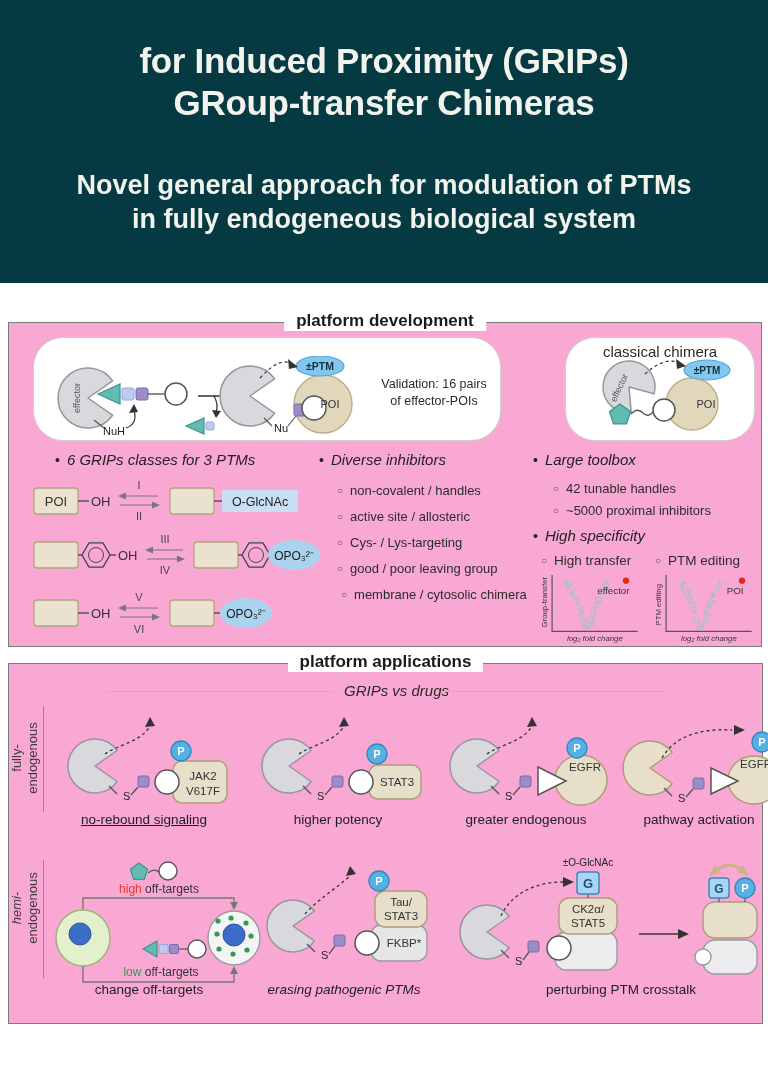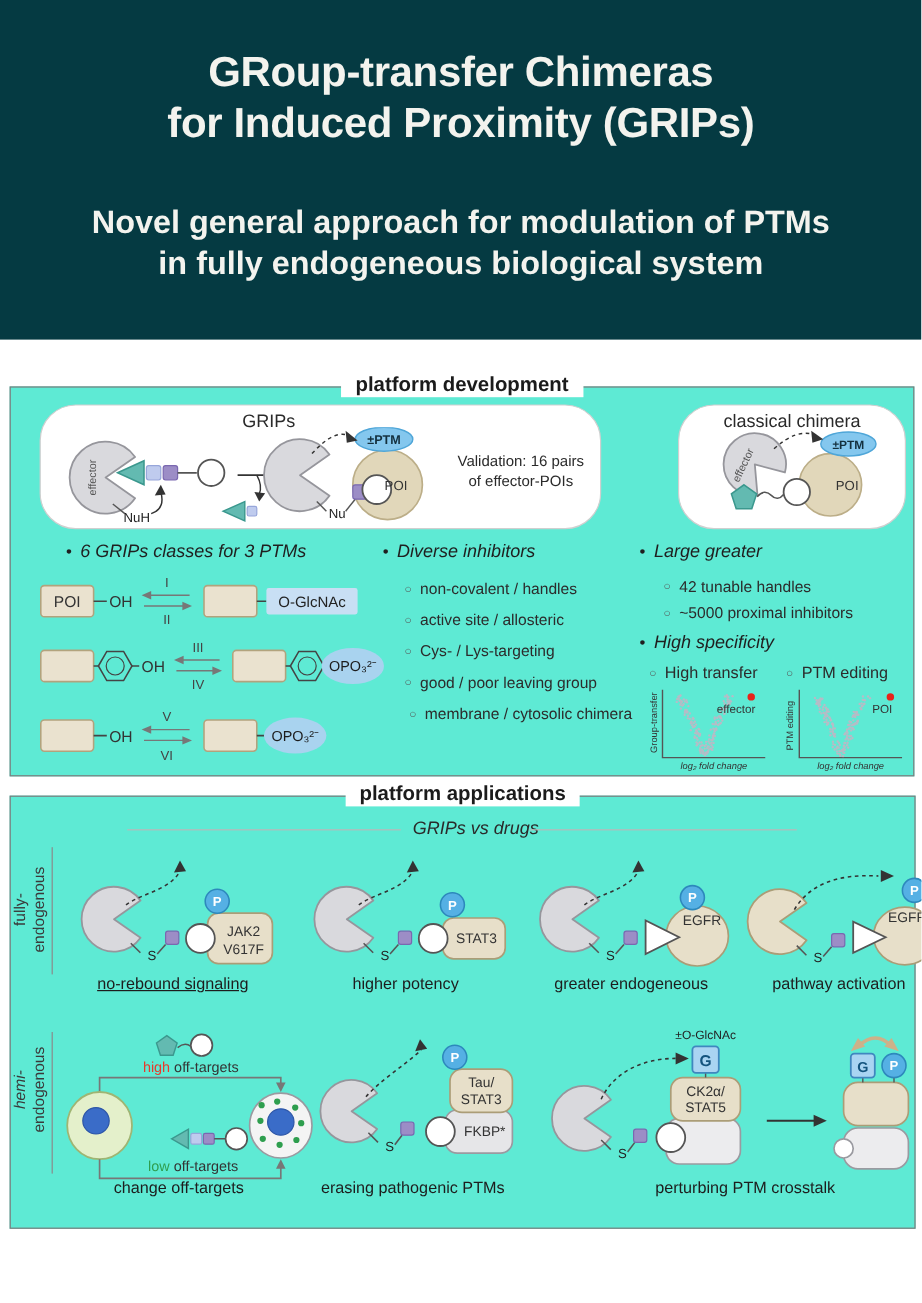--- a/index.html
+++ b/index.html
@@ -6,21 +6,21 @@
   #page{position:relative;width:768px;height:1086px;background:#fff;overflow:hidden;
         font-family:"Liberation Sans",sans-serif;color:#222;}
   .abs{position:absolute;}
   
   .hdr{left:0;top:0;width:768px;height:283px;background:#053a42;}
   .hdr-title{left:0;top:40px;width:768px;text-align:center;color:#f3f3ee;
              font-size:35px;font-weight:bold;line-height:42px;letter-spacing:-0.3px;}
   .hdr-sub{left:0;top:168px;width:768px;text-align:center;color:#f3f3ee;
            font-size:27px;font-weight:bold;line-height:34px;}
   
-  .panel{border:1.6px solid #7b7b7b;background:#5eead4;}
+  .panel{border:1.6px solid #7b7b7b;background:#f9a8d4;}
   .legend{position:absolute;top:-12px;left:50%;transform:translateX(-50%);
           background:#fff;padding:0 12px;font-weight:bold;font-size:17px;
           color:#1b1b1b;white-space:nowrap;}
   .rbox{border:1.3px solid #cfcfcf;border-radius:30px;background:#fff;}
   .rbox-title{font-size:15px;color:#2a2a2a;text-align:center;}
   .note{font-size:12.5px;line-height:17px;color:#2a2a2a;text-align:center;}
   
   .bullet{display:flex;gap:7px;font-size:15px;font-style:italic;font-weight:500;
           color:#1f1f1f;align-items:baseline;white-space:nowrap;}
   .bullet .b{font-style:normal;font-size:14px;}
@@ -36,34 +36,33 @@
   .vline{width:1.4px;background:#8a8a8a;}
   svg text{font-family:"Liberation Sans",sans-serif;}
 </style>
 </head>
 <body>
 
 <div id="page">
 
   <div class="abs hdr">
     <div class="abs hdr-title">
+      <div>for Induced Proximity (GRIPs)</div>
       <div>GRoup-transfer Chimeras</div>
-      <div>for Induced Proximity (GRIPs)</div>
     </div>
     <div class="abs hdr-sub">
       <div>Novel general approach for modulation of PTMs</div>
       <div>in fully endogeneous biological system</div>
     </div>
   </div>
 
   <div class="abs panel" style="left:8px;top:322px;width:752px;height:323px;">
     <div class="legend">platform development</div>
 
     <div class="abs rbox" style="left:24px;top:14px;width:466px;height:102px;">
-      <div class="abs rbox-title" style="left:0;top:5px;width:380px;">GRIPs</div>
       <div class="abs note" style="left:338px;top:38px;width:124px;">
         <div>Validation: 16 pairs</div>
         <div>of effector-POIs</div>
       </div>
       <svg class="abs" style="left:4px;top:18px;" width="340" height="84" viewBox="0 0 340 84">
 
         <g transform="translate(50,42)">
           <path d="M0,0 L24.57,-17.21 A30,30 0 1 0 24.57,17.21 Z" fill="#d9d9dd" stroke="#96969c" stroke-width="1.5" stroke-linejoin="round"></path>
         </g>
         <text transform="translate(42,42) rotate(-90)" text-anchor="middle" font-size="9" fill="#555">effector</text>
@@ -204,21 +203,21 @@
         <span class="sb">○</span>
         <span>good / poor leaving group</span>
       </div>
     <div class="abs sub" style="left:332px;top:264px;">
         <span class="sb">○</span>
         <span>membrane / cytosolic chimera</span>
       </div>
 
     <div class="abs bullet" style="left:524px;top:128px;">
       <span class="b">•</span>
-      <span>Large greater</span>
+      <span>Large toolbox</span>
     </div>
     <div class="abs sub" style="left:544px;top:158px;">
         <span class="sb">○</span>
         <span>42 tunable handles</span>
       </div>
     <div class="abs sub" style="left:544px;top:180px;">
         <span class="sb">○</span>
         <span>~5000 proximal inhibitors</span>
       </div>
 
@@ -654,21 +653,21 @@
       <line x1="72" y1="81" x2="79" y2="73" stroke="#555" stroke-width="1.3"></line>
       <rect x="79" y="62" width="11" height="11" rx="2" fill="#9c8dc6" stroke="#7a68b0"></rect>
       <ellipse cx="140" cy="66" rx="26" ry="25" fill="#e7dfc9" stroke="#ab9d77" stroke-width="1.4"></ellipse>
       <polygon points="97,53 97,81 125,67" fill="#fff" stroke="#555" stroke-width="1.5"></polygon>
       <text x="144" y="57" text-anchor="middle" font-size="11.5" fill="#333">EGFR</text>
       <circle cx="136" cy="34" r="10" fill="#55b0e4" stroke="#2d88bc" stroke-width="1.3"></circle>
       <text x="136" y="38" text-anchor="middle" font-size="11" font-weight="bold" fill="#fff">P</text>
       <path d="M46,40 C60,30 82,28 91,12" fill="none" stroke="#333" stroke-width="1.3" stroke-dasharray="3 3"></path>
       <polygon points="86,13 96,12 91,3" fill="#333"></polygon>
     </svg>
-    <div class="abs cap" style="left:427px;top:148px;width:180px;">greater endogeneous</div>
+    <div class="abs cap" style="left:427px;top:148px;width:180px;">greater endogenous</div>
 
     <svg class="abs" style="left:605px;top:50px;" width="170" height="95" viewBox="0 0 170 95">
       <g transform="translate(36,54)">
           <path d="M0,0 L22.11,-15.49 A27,27 0 1 0 22.11,15.49 Z" fill="#e7dfc9" stroke="#ab9d77" stroke-width="1.5" stroke-linejoin="round"></path>
         </g>
       <line x1="50" y1="74" x2="58" y2="82" stroke="#555" stroke-width="1.3"></line>
       <text x="64" y="88" font-size="11" fill="#222">S</text>
       <line x1="72" y1="83" x2="79" y2="75" stroke="#555" stroke-width="1.3"></line>
       <rect x="79" y="64" width="11" height="11" rx="2" fill="#9c8dc6" stroke="#7a68b0"></rect>
       <ellipse cx="140" cy="66" rx="26" ry="24" fill="#e7dfc9" stroke="#ab9d77" stroke-width="1.4"></ellipse>
@@ -731,21 +730,21 @@
       <circle cx="106" cy="79" r="12" fill="#fff" stroke="#555" stroke-width="1.5"></circle>
       <text x="143" y="83" text-anchor="middle" font-size="11.5" fill="#333">FKBP*</text>
       <rect x="114" y="27" width="52" height="36" rx="10" fill="#e7dfc9" stroke="#ab9d77" stroke-width="1.4"></rect>
       <text x="140" y="42" text-anchor="middle" font-size="11.5" fill="#333">Tau/</text>
       <text x="140" y="56" text-anchor="middle" font-size="11.5" fill="#333">STAT3</text>
       <circle cx="118" cy="17" r="10" fill="#55b0e4" stroke="#2d88bc" stroke-width="1.3"></circle>
       <text x="118" y="21" text-anchor="middle" font-size="11" font-weight="bold" fill="#fff">P</text>
       <path d="M44,50 C56,36 76,24 90,11" fill="none" stroke="#333" stroke-width="1.3" stroke-dasharray="3 3"></path>
       <polygon points="85,12 95,10 89,2" fill="#333"></polygon>
     </svg>
-    <div class="abs cap" style="left:235px;top:318px;width:200px;">erasing pathogenic PTMs</div>
+    <div class="abs cap" style="left:235px;top:318px;width:200px;font-style:italic;">erasing pathogenic PTMs</div>
 
     <svg class="abs" style="left:448px;top:192px;" width="305" height="130" viewBox="0 0 305 130">
       <g transform="translate(30,76)">
           <path d="M0,0 L22.11,-15.49 A27,27 0 1 0 22.11,15.49 Z" fill="#d9d9dd" stroke="#96969c" stroke-width="1.5" stroke-linejoin="round"></path>
         </g>
       <line x1="44" y1="94" x2="52" y2="102" stroke="#555" stroke-width="1.3"></line>
       <text x="58" y="109" font-size="11" fill="#222">S</text>
       <line x1="66" y1="104" x2="72" y2="96" stroke="#555" stroke-width="1.3"></line>
       <rect x="71" y="85" width="11" height="11" rx="2" fill="#9c8dc6" stroke="#7a68b0"></rect>
       <rect x="98" y="76" width="62" height="38" rx="11" fill="#ececee" stroke="#9a9aa0" stroke-width="1.4"></rect>

